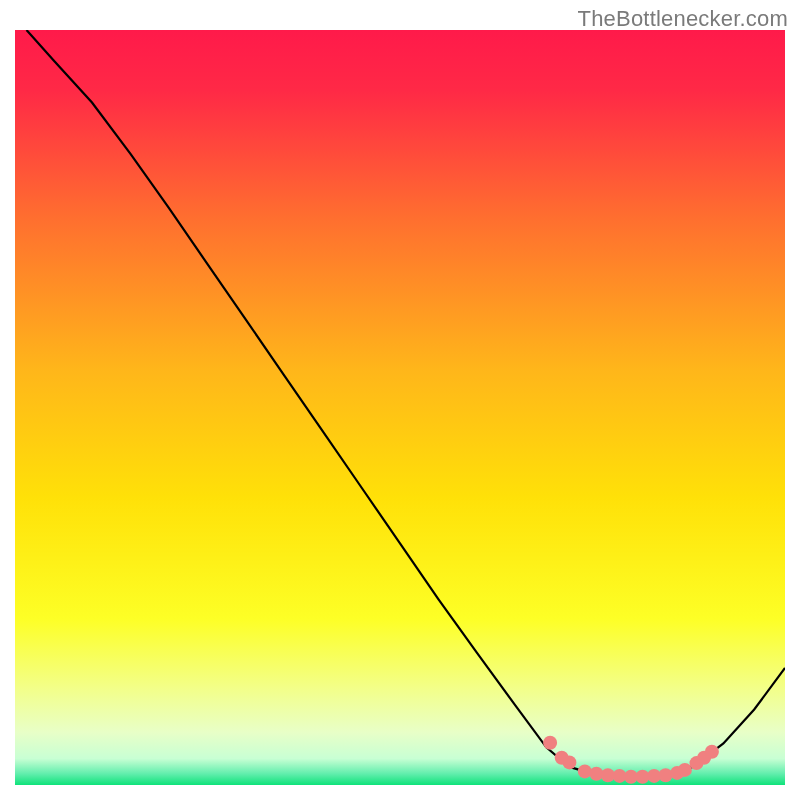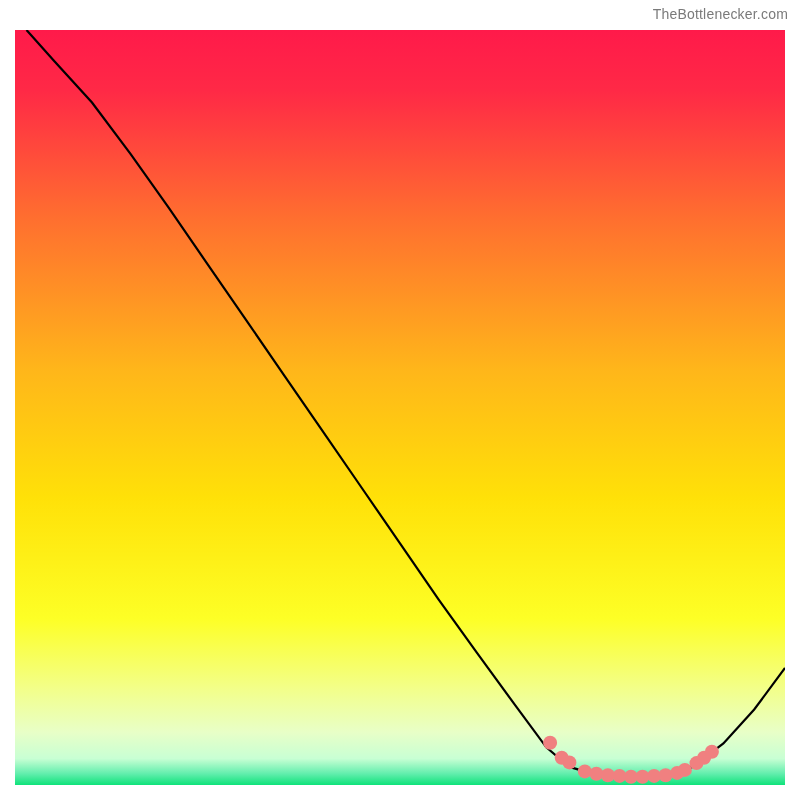--- a/index.html
+++ b/index.html
@@ -7,21 +7,21 @@
     width: 800px;
     height: 800px;
     background: #fff;
     position: relative;
     font-family: Arial, Helvetica, sans-serif;
   }
   .watermark {
     position: absolute;
     top: 6px;
     right: 12px;
-    font-size: 14px;
+    font-size: 22px;
     color: #7a7a7a;
     font-weight: 400;
     letter-spacing: 0.2px;
   }
   .plot {
     position: absolute;
     left: 15px;
     top: 30px;
     width: 770px;
     height: 755px;

